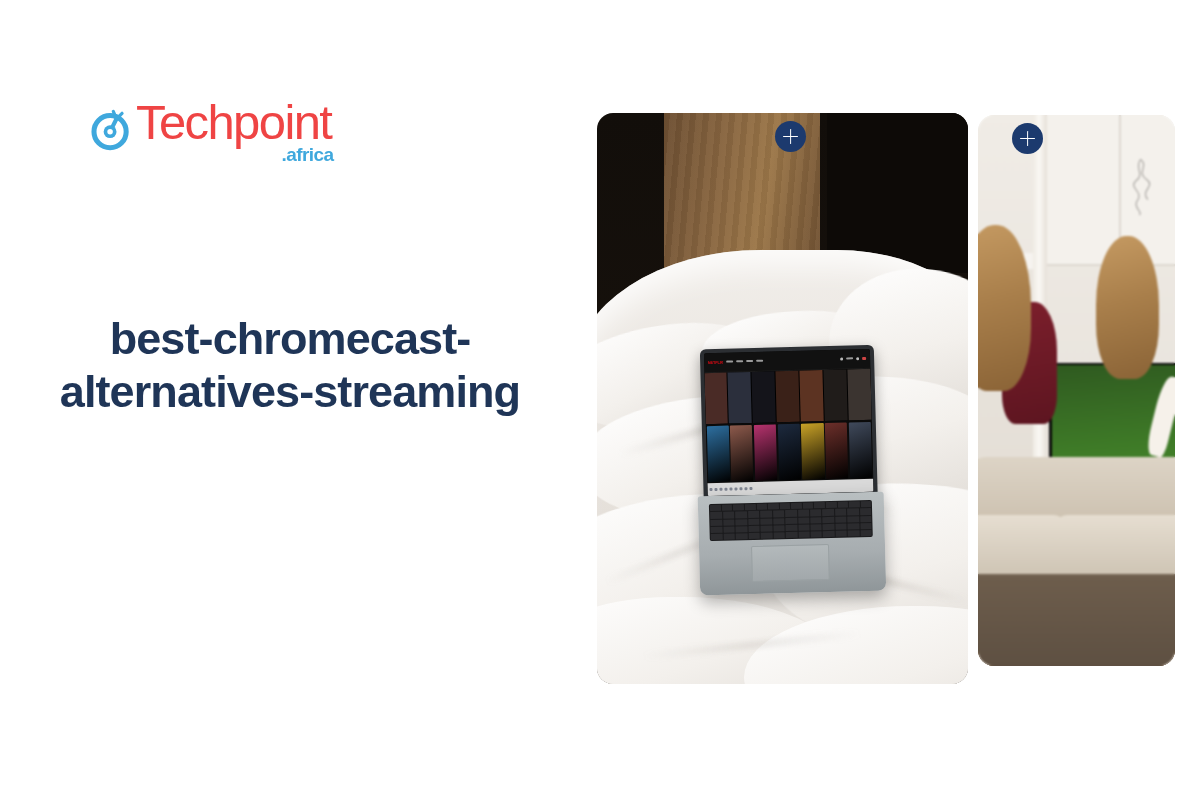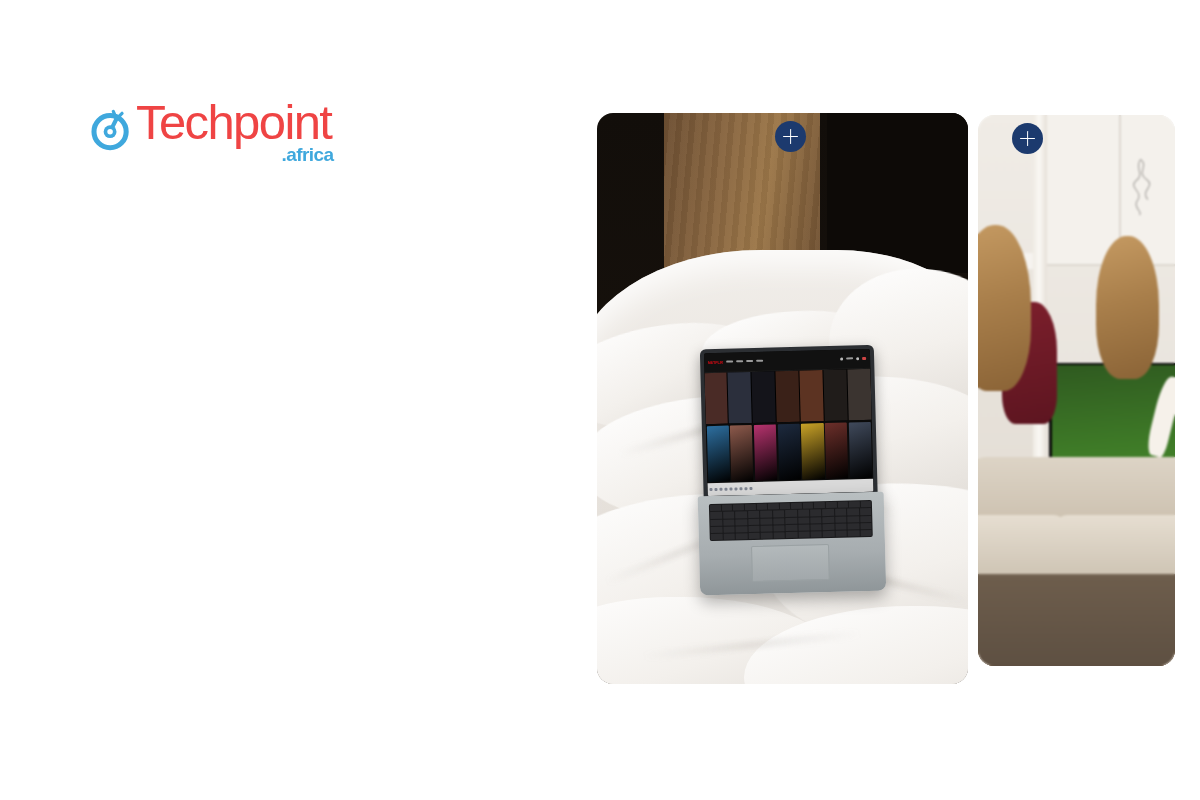--- a/index.html
+++ b/index.html
@@ -455,20 +455,21 @@
           <path d="M62 30 L55 14 M62 30 L74 18" stroke="#3fa8dd" stroke-width="7" stroke-linecap="round" fill="none"></path>
           <circle cx="48" cy="58" r="6" fill="#ffffff"></circle>
         </svg>
       </div>
       <div class="brand-wordmark">
         <span class="brand-name">Techpoint</span>
         <span class="brand-tld">.africa</span>
       </div>
     </div>
 
+    <h1 class="page-title">best-chromecast-alternatives-streaming</h1>
   </div>
 
   <div class="media-area">
 
     <div class="photo-card" id="card-bedroom">
       <div class="scene">
         <div class="bd-wall-dark"></div>
         <div class="bd-headboard"></div>
         <div class="bd-pillow-rightwall"></div>
 

